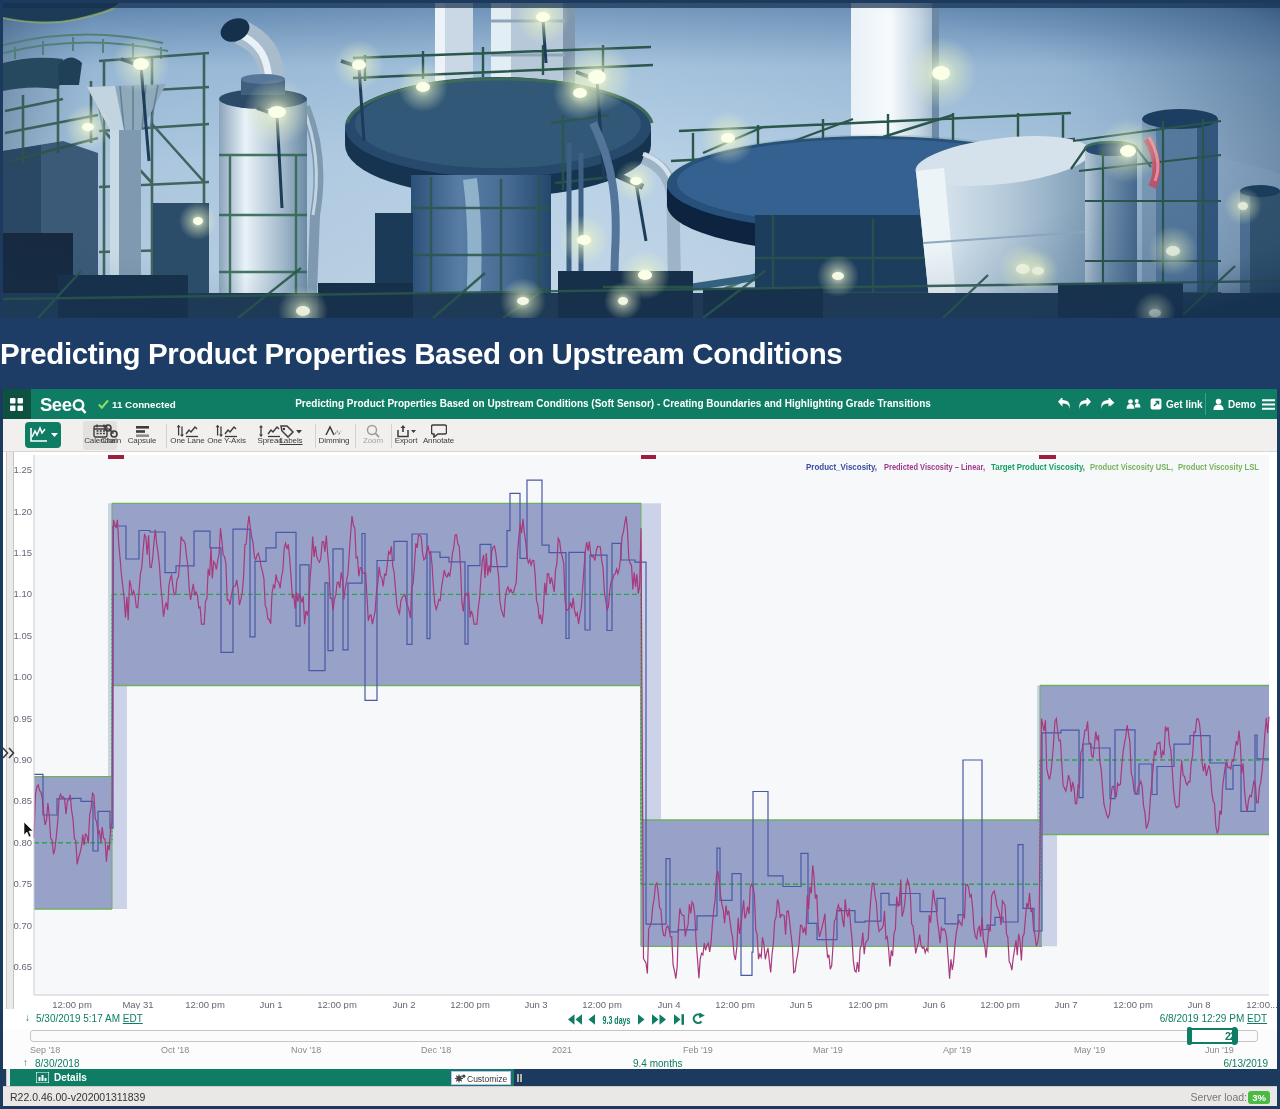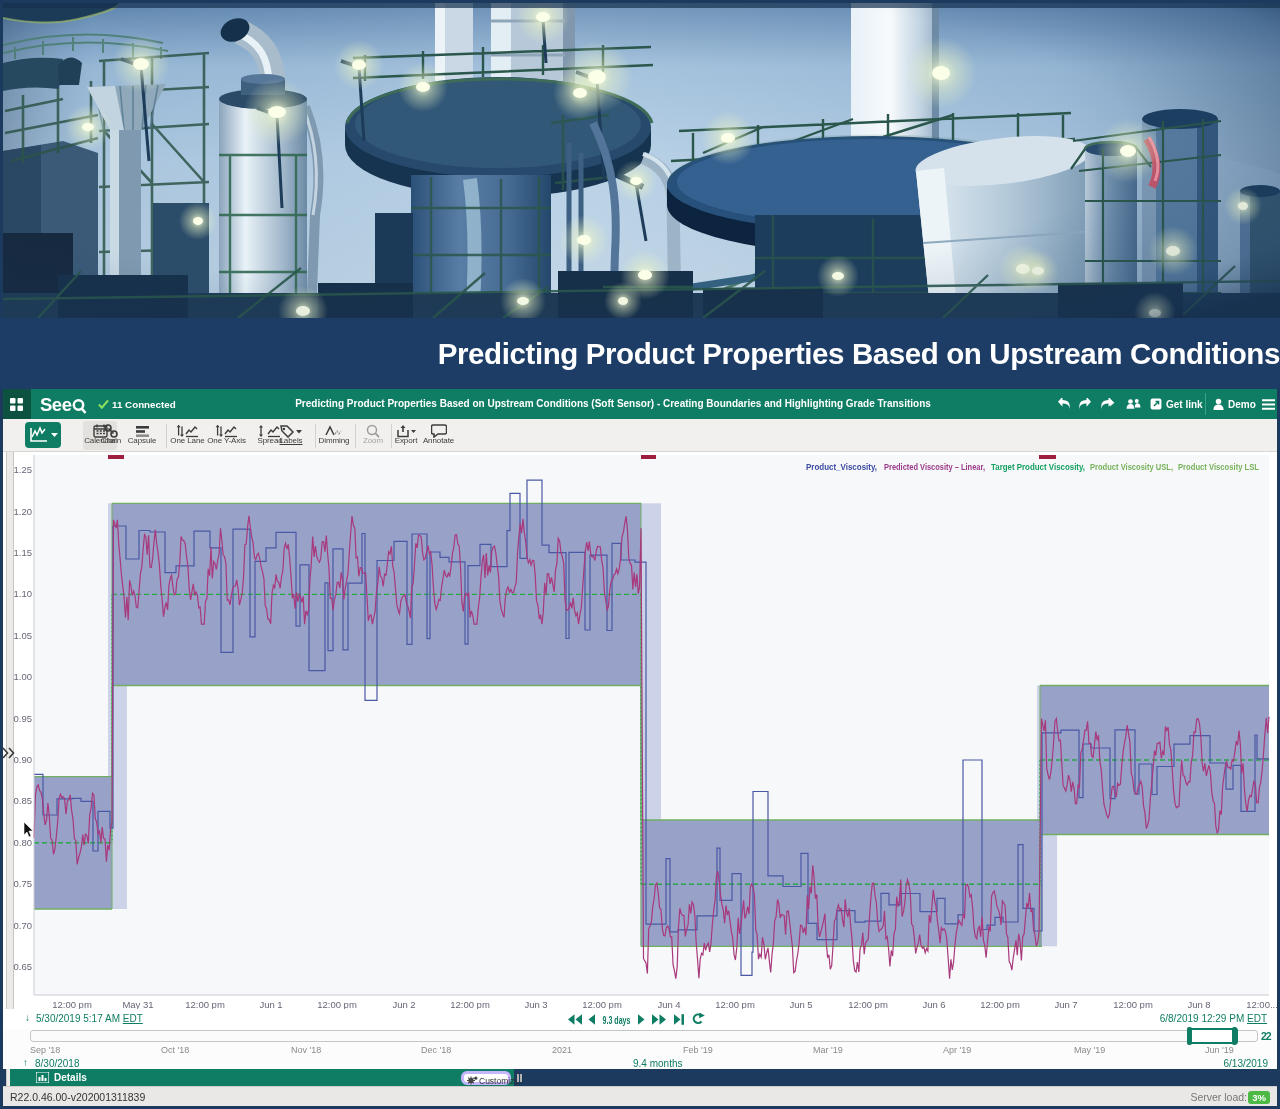--- a/index.html
+++ b/index.html
@@ -1,20 +1,20 @@
 <!DOCTYPE html>
 <html><head><meta charset="utf-8">
 <style>
 * { margin:0; padding:0; box-sizing:border-box; }
 html,body { width:1280px; height:1109px; overflow:hidden; background:#1c3a5e;
   font-family:"Liberation Sans", sans-serif; position:relative; }
 .abs { position:absolute; }
 #photo { left:3px; top:3px; width:1277px; height:315px; }
 #banner { left:0; top:318px; width:1280px; height:71px; background:#1d3d66;
-  display:flex; align-items:center; justify-content:flex-end; }
+  display:flex; align-items:center; justify-content:flex-start; }
 #banner span { color:#fff; font-size:29.5px; font-weight:bold; letter-spacing:-0.4px; }
 #gbar { left:3px; top:389px; width:1274px; height:30px; background:#0e7d63; color:#fff; }
 #sq { position:absolute; left:0; top:0; width:28px; height:30px; background:#0d5241; }
 #gbar .ttl { position:absolute; top:9px; left:292px; width:636px; text-align:center;
   font-size:10px; font-weight:bold; white-space:nowrap; }
 #toolbar { left:3px; top:419px; width:1274px; height:33px; background:#f1f0ee;
   border-bottom:1px solid #d8d6d2; }
 .tbtn { position:absolute; top:2px; height:29px; text-align:center; color:#3c3c3c; }
 .tbtn .lb { font-size:8px; letter-spacing:-0.1px; display:block; margin-top:-1px; }
 #chartwrap { left:3px; top:452px; width:1274px; height:557px; background:#fff; }
@@ -512,21 +512,21 @@
 <path d="M135.5,2.2 A4.3,4.3 0 1 0 136.5,8.3" fill="none" stroke="#0e7d63" stroke-width="2.1"></path>
 <path d="M134.2,-0.5 L139.8,2.4 L134.2,5.3 z" fill="#0e7d63"></path>
 </svg>
     <span class="abs grntxt" style="right:10px;top:4px">6/8/2019 12:29 PM <u>EDT</u></span>
   </div>
 <div class="abs" id="tlrow">
     <div class="abs" style="left:27px;top:1px;width:1228px;height:12px;background:#fbfbfb;border:1px solid #c6c6c6;border-radius:3px"></div>
     <div class="abs" style="left:1186px;top:-1px;width:49px;height:16px;background:#fff;border:2px solid #0e7d63;border-radius:2px"></div>
     <div class="abs" style="left:1184px;top:-2px;width:5px;height:18px;background:#0e7d63;border-radius:2px"></div>
     <div class="abs" style="left:1229px;top:-2px;width:5px;height:18px;background:#0e7d63;border-radius:2px"></div>
-    <span class="abs" style="left:1258px;top:1px;font-size:10.5px;font-weight:bold;color:#0e7d63;letter-spacing:-1px">22</span>
+    <span class="abs" style="left:1222px;top:1px;font-size:10.5px;font-weight:bold;color:#0e7d63;letter-spacing:-1px">22</span>
     <span class="abs" style="left:27px;top:16px;font-size:9px;color:#8a8a8a">Sep '18</span>
     <span class="abs" style="left:158px;top:16px;font-size:9px;color:#8a8a8a">Oct '18</span>
     <span class="abs" style="left:288px;top:16px;font-size:9px;color:#8a8a8a">Nov '18</span>
     <span class="abs" style="left:418px;top:16px;font-size:9px;color:#8a8a8a">Dec '18</span>
     <span class="abs" style="left:549px;top:16px;font-size:9px;color:#8a8a8a">2021</span>
     <span class="abs" style="left:680px;top:16px;font-size:9px;color:#8a8a8a">Feb '19</span>
     <span class="abs" style="left:810px;top:16px;font-size:9px;color:#8a8a8a">Mar '19</span>
     <span class="abs" style="left:940px;top:16px;font-size:9px;color:#8a8a8a">Apr '19</span>
     <span class="abs" style="left:1071px;top:16px;font-size:9px;color:#8a8a8a">May '19</span>
     <span class="abs" style="left:1202px;top:16px;font-size:9px;color:#8a8a8a">Jun '19</span>
@@ -541,21 +541,21 @@
     <div class="abs" style="left:7px;top:0;width:504px;height:17px;background:#0e7d63">
       <svg class="abs" style="left:26px;top:3px" width="13" height="11" viewBox="0 0 13 11">
         <g fill="#fff">
           <rect x="0" y="0" width="13" height="11" rx="1" fill="none" stroke="#fff" stroke-width="1.2"></rect>
           <rect x="2.5" y="5" width="2" height="4"></rect>
           <rect x="5.5" y="3" width="2" height="6"></rect>
           <rect x="8.5" y="6" width="2" height="3"></rect>
         </g>
       </svg>
       <span class="abs" style="left:44px;top:3px;color:#fff;font-size:10px;font-weight:bold">Details</span>
-      <div class="abs" style="right:3px;top:1.5px;width:50px;height:14px;background:#fff;border-radius:6px;border:3px solid #c4b5fd">
+      <div class="abs" style="right:3px;top:1.5px;width:60px;height:14px;background:#fff;border-radius:0;border:1px solid #c4b5fd">
         <svg class="abs" style="left:3px;top:2px" width="11" height="9" viewBox="0 0 11 9">
           <g fill="#444">
             <circle cx="4" cy="4.5" r="2.6"></circle>
             <circle cx="4" cy="4.5" r="1" fill="#fff"></circle>
             <path d="M4,0.5 v8 M0,4.5 h8 M1.2,1.7 l5.6,5.6 M6.8,1.7 l-5.6,5.6" stroke="#444" stroke-width="1.1"></path>
             <circle cx="8.8" cy="2.2" r="1.6"></circle>
           </g>
         </svg>
         <span class="abs" style="left:15px;top:2.5px;font-size:8.5px;color:#333">Customize</span>
       </div>

